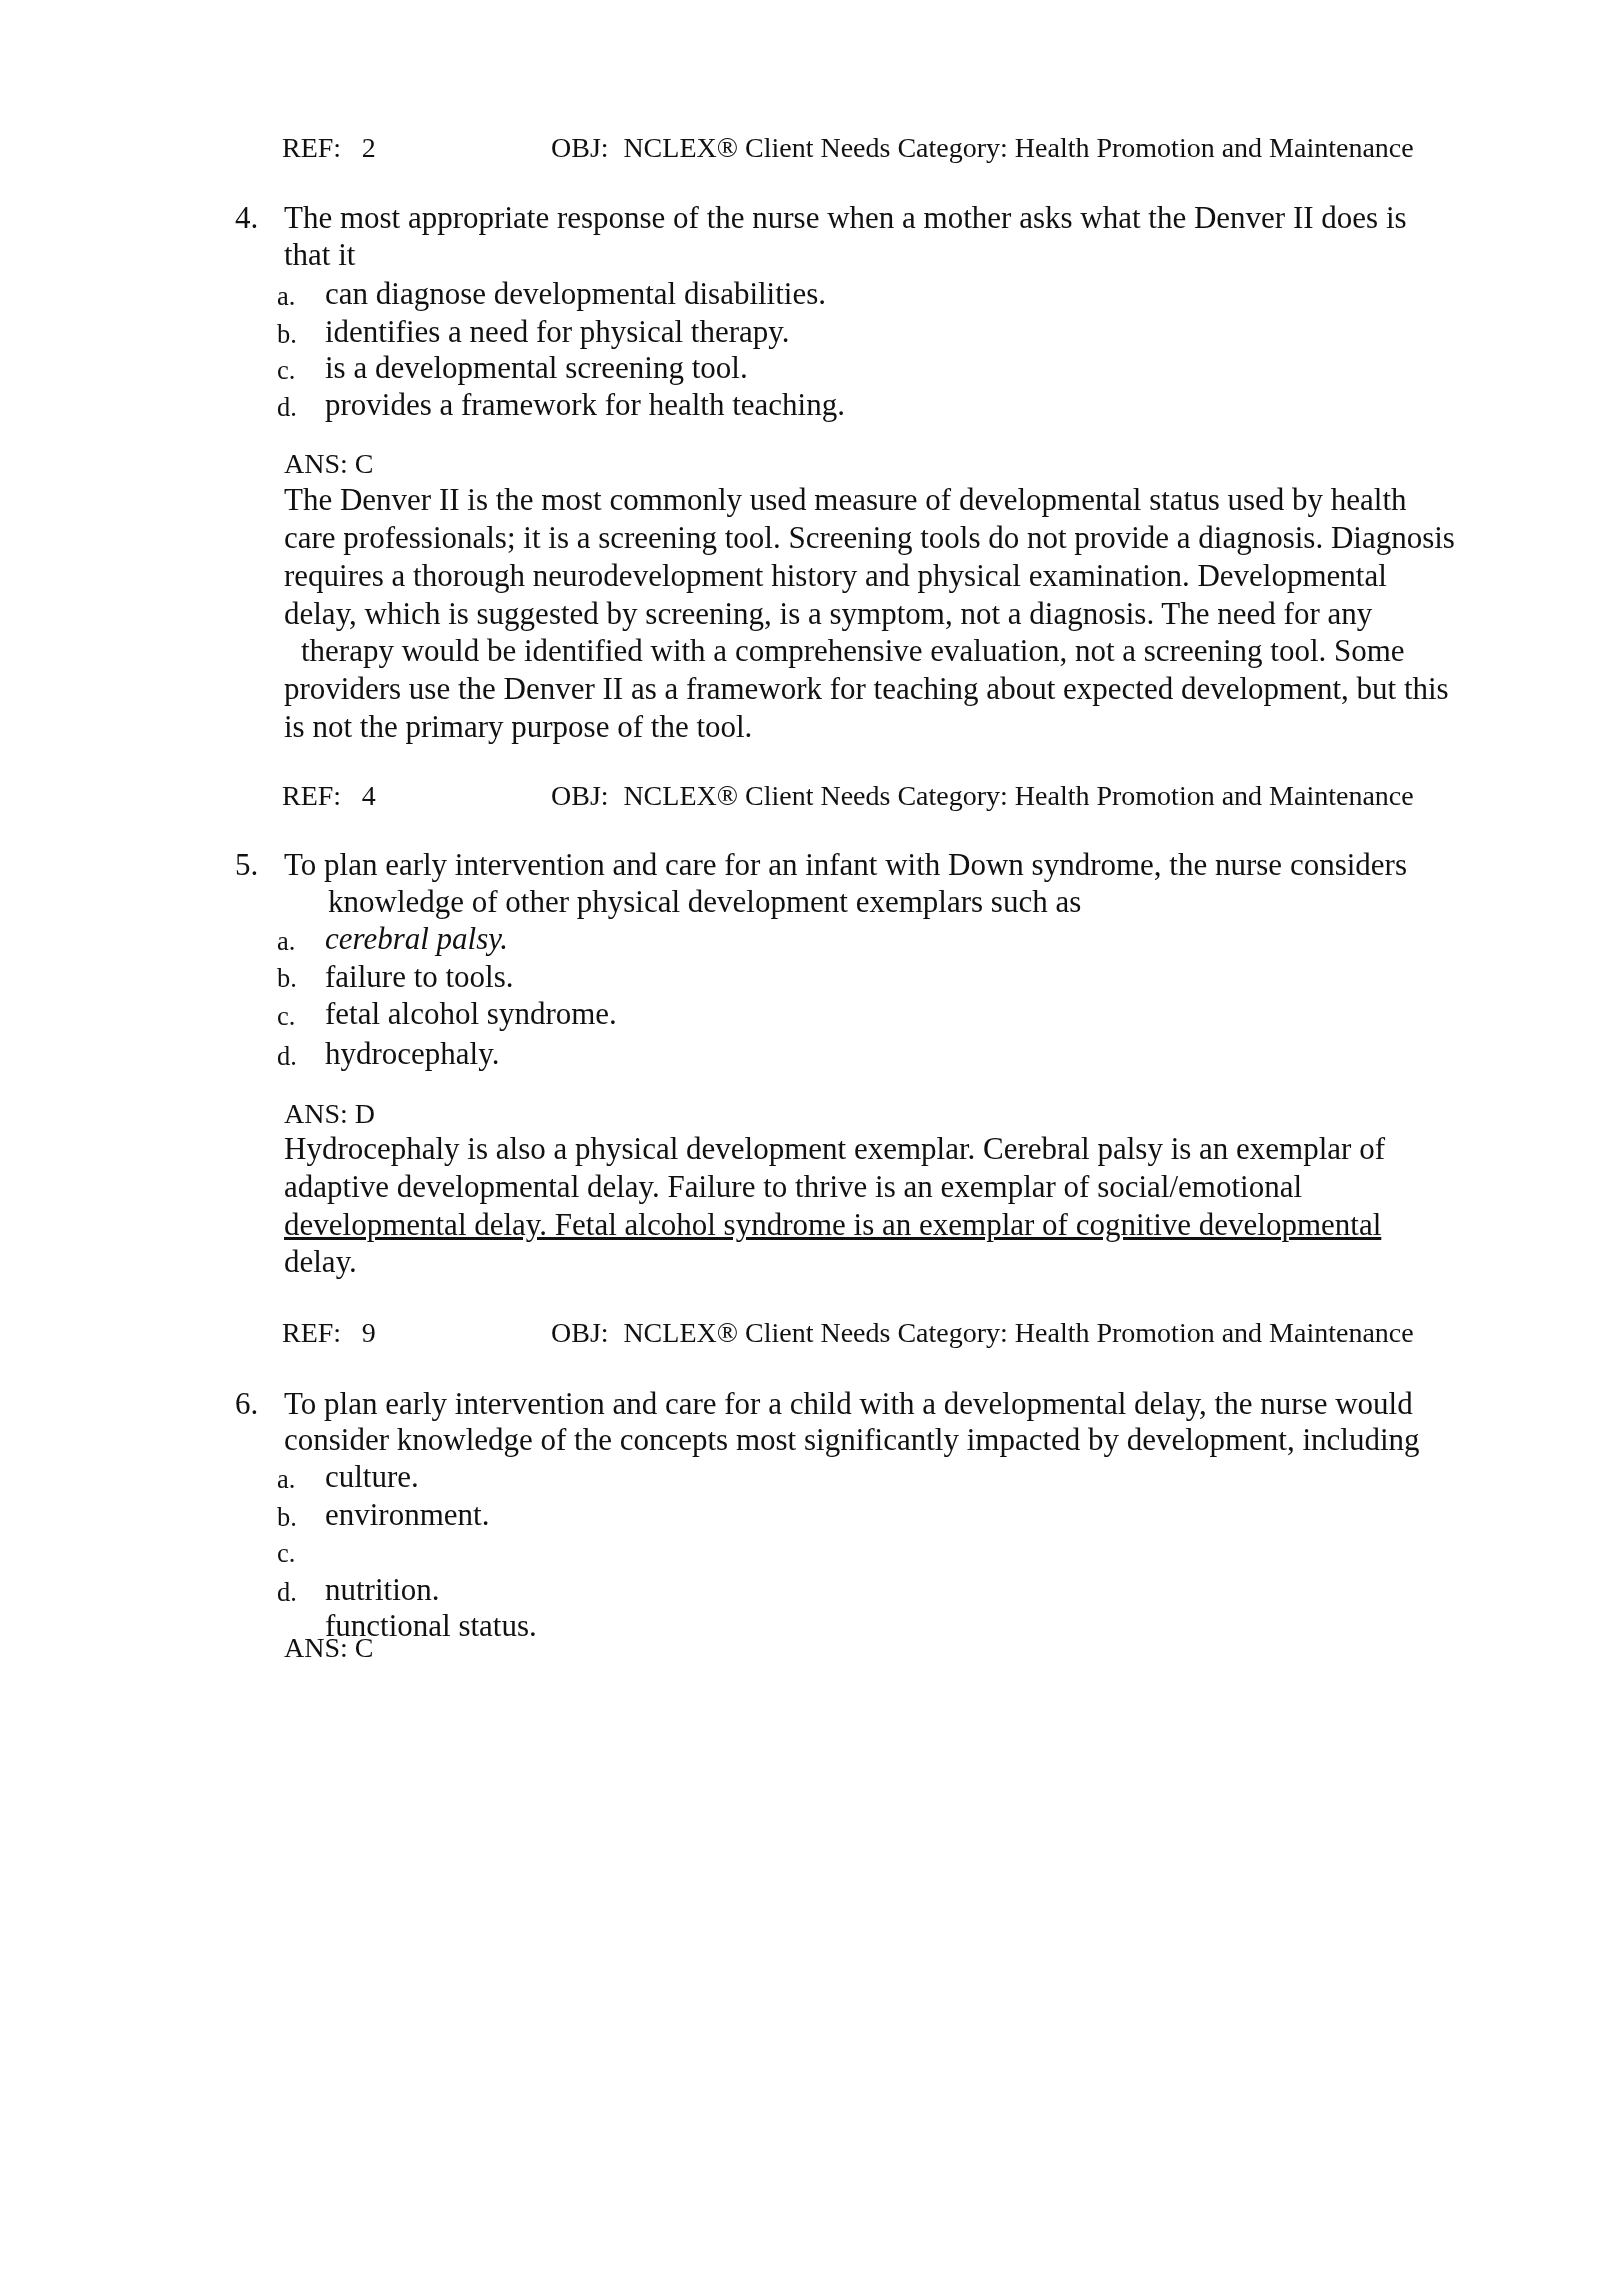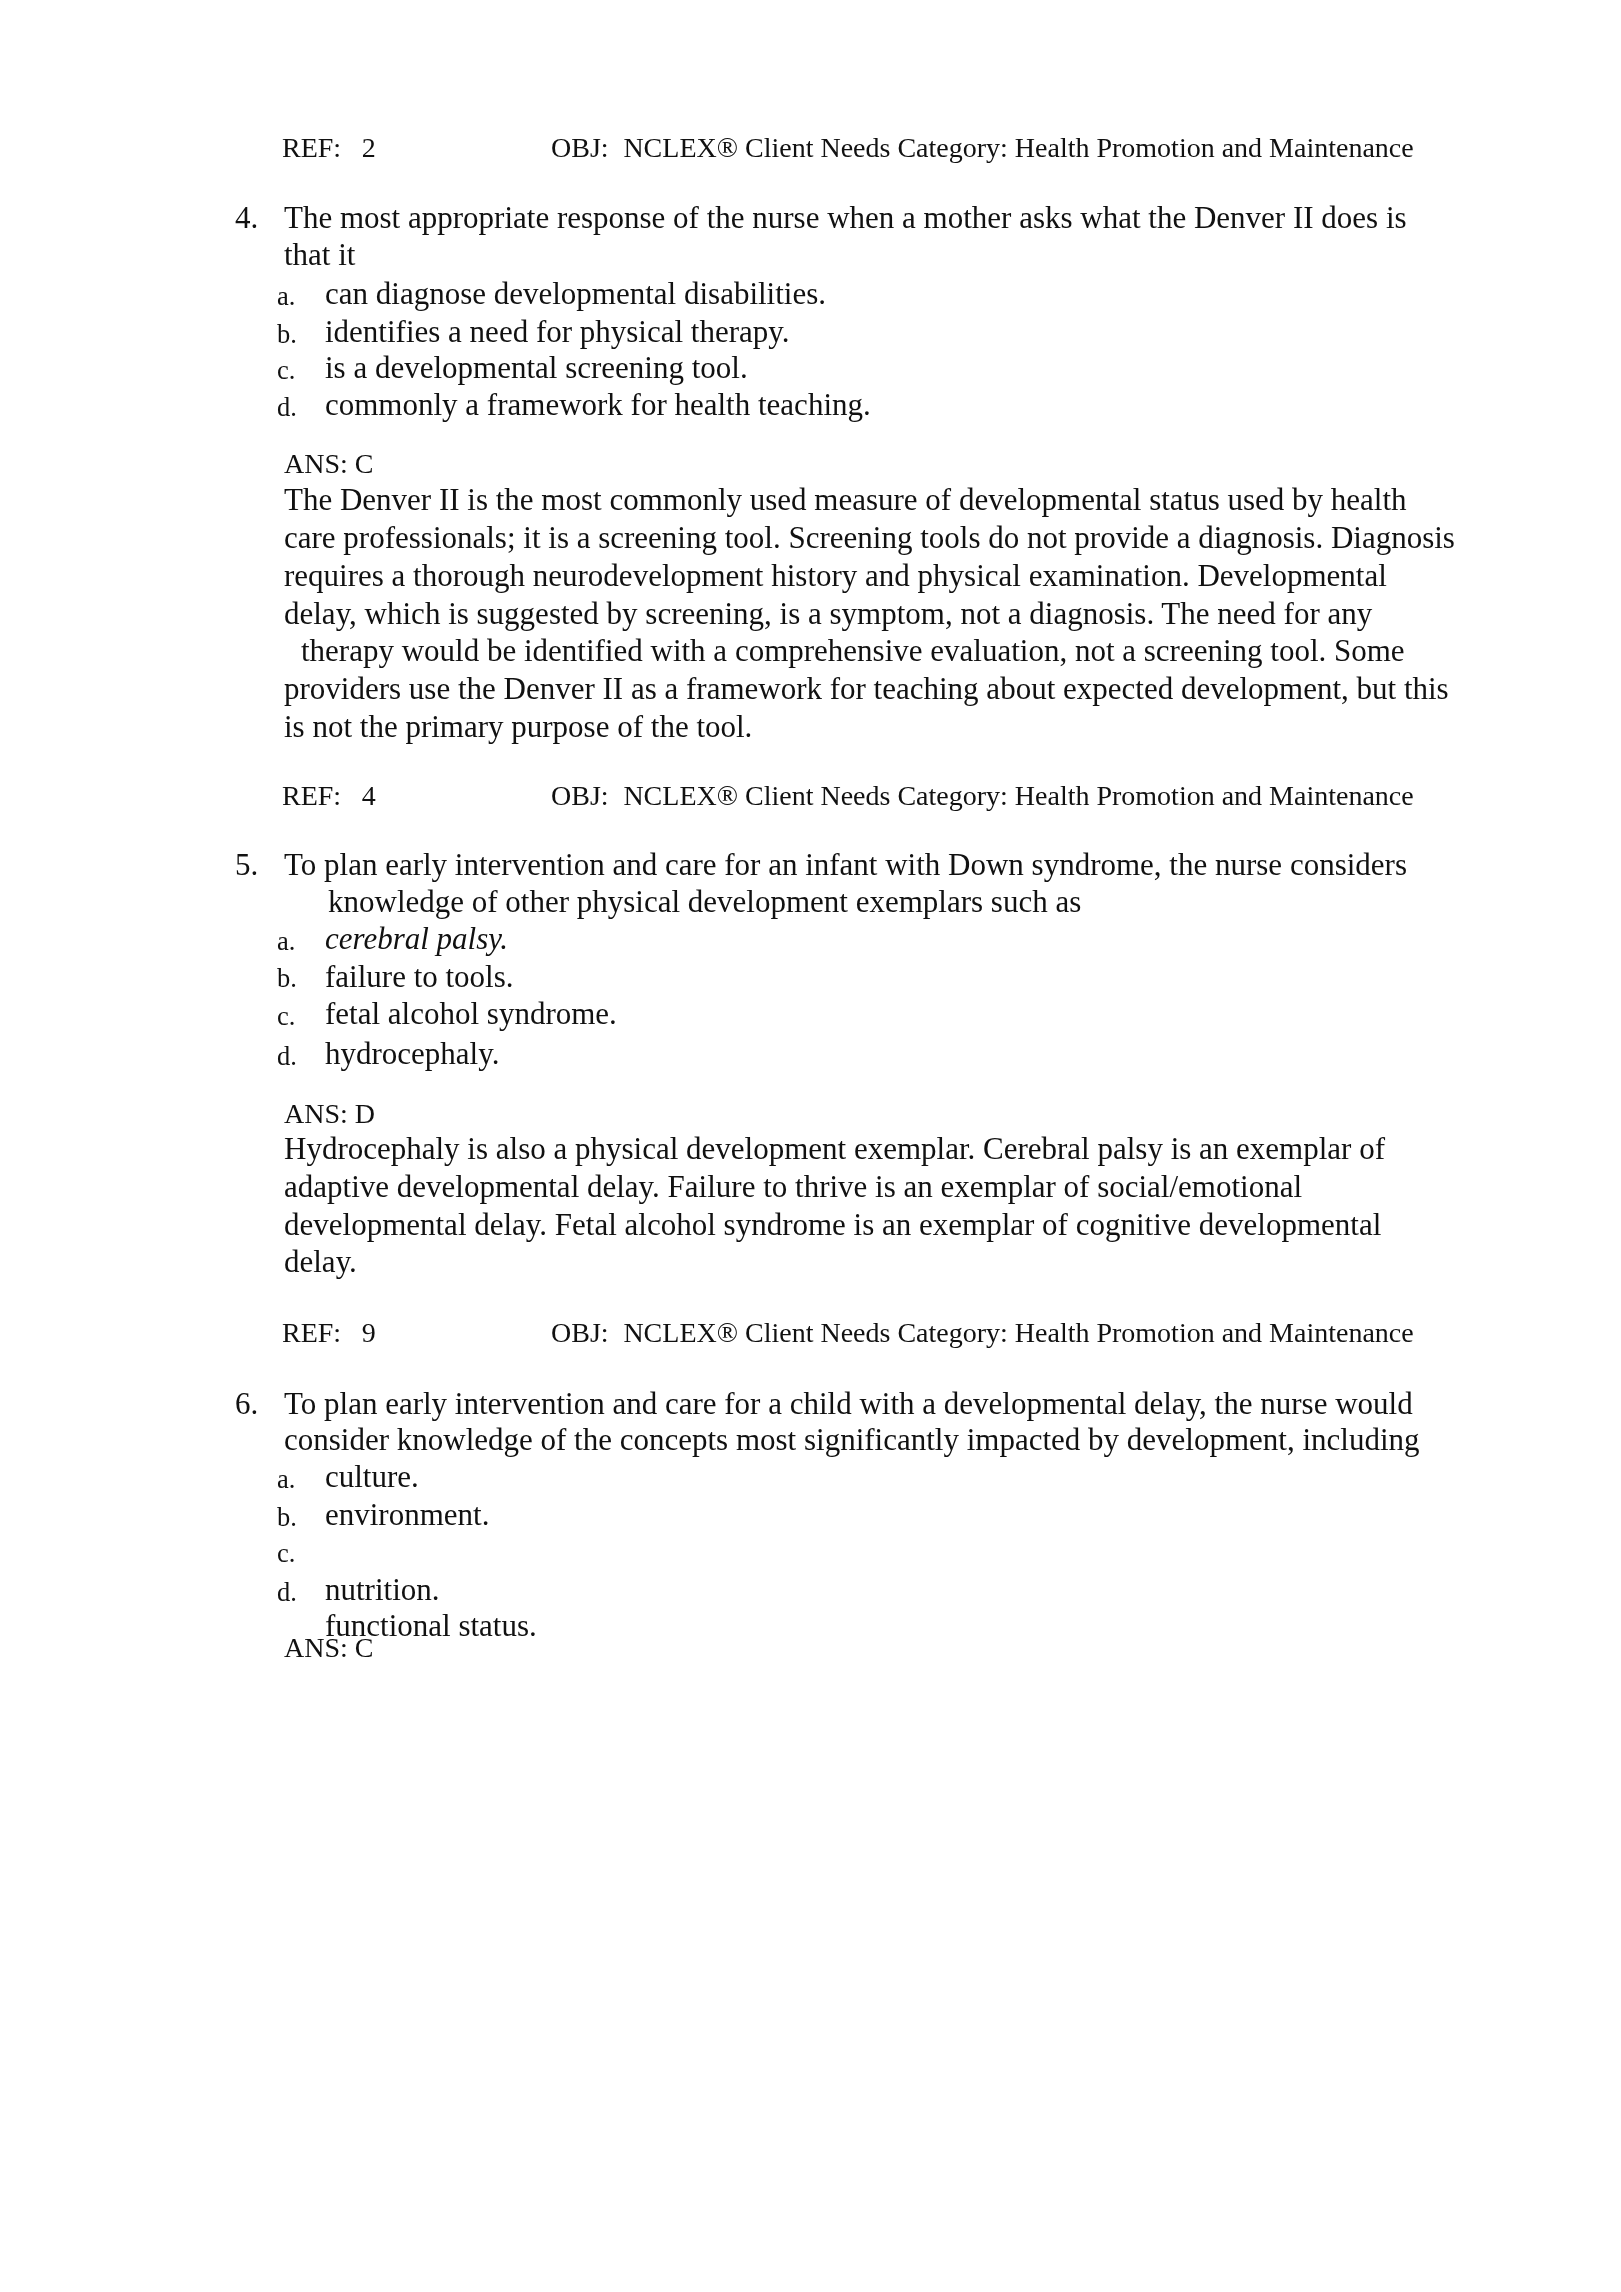--- a/index.html
+++ b/index.html
@@ -36,21 +36,21 @@
     <div>
       <div class="ln letter" style="left:277px; top:321px;">b.</div>
       <div class="ln body" style="left:325px; top:316px;">identifies a need for physical therapy.</div>
     </div>
     <div>
       <div class="ln letter" style="left:277px; top:357px;">c.</div>
       <div class="ln body" style="left:325px; top:352px;">is a developmental screening tool.</div>
     </div>
     <div>
       <div class="ln letter" style="left:277px; top:394px;">d.</div>
-      <div class="ln body" style="left:325px; top:389px;">commonly a framework for health teaching.</div>
+      <div class="ln body" style="left:325px; top:389px;">provides a framework for health teaching.</div>
     </div>
 
     <div class="ln meta" style="left:284px; top:450px;">ANS: C</div>
 
     <div>
       <div class="ln body" style="left:284px; top:484px;">The Denver II is the most commonly used measure of developmental status used by health</div>
       <div class="ln body" style="left:284px; top:522px;">care professionals; it is a screening tool. Screening tools do not provide a diagnosis. Diagnosis</div>
       <div class="ln body" style="left:284px; top:560px;">requires a thorough neurodevelopment history and physical examination. Developmental</div>
       <div class="ln body" style="left:284px; top:598px;">delay, which is suggested by screening, is a symptom, not a diagnosis. The need for any</div>
       <div class="ln body" style="left:284px; top:635px;margin-left:17px;">therapy would be identified with a comprehensive evaluation, not a screening tool. Some</div>
@@ -88,21 +88,21 @@
     <div>
       <div class="ln letter" style="left:277px; top:1043px;">d.</div>
       <div class="ln body" style="left:325px; top:1038px;">hydrocephaly.</div>
     </div>
 
     <div class="ln meta" style="left:284px; top:1100px;">ANS: D</div>
 
     <div>
       <div class="ln body" style="left:284px; top:1133px;">Hydrocephaly is also a physical development exemplar. Cerebral palsy is an exemplar of</div>
       <div class="ln body" style="left:284px; top:1171px;">adaptive developmental delay. Failure to thrive is an exemplar of social/emotional</div>
-      <div class="ln body" style="left:284px; top:1209px;">developmental delay. Fetal alcohol syndrome is an exemplar of cognitive developmental</div>
+      <div class="ln body" style="left:284px; top:1209px;text-decoration:underline;">developmental delay. Fetal alcohol syndrome is an exemplar of cognitive developmental</div>
       <div class="ln body" style="left:284px; top:1246px;">delay.</div>
     </div>
 
     <div class="ln meta" style="left:282px; top:1319px;">
       <span>REF:</span>
       <span style="margin-left:13.7px;">9</span>
     </div>
     <div class="ln meta" style="left:551px; top:1319px;">
       <span>OBJ:</span>
       <span style="margin-left:7.8px;">NCLEX® Client Needs Category: Health Promotion and Maintenance</span>

